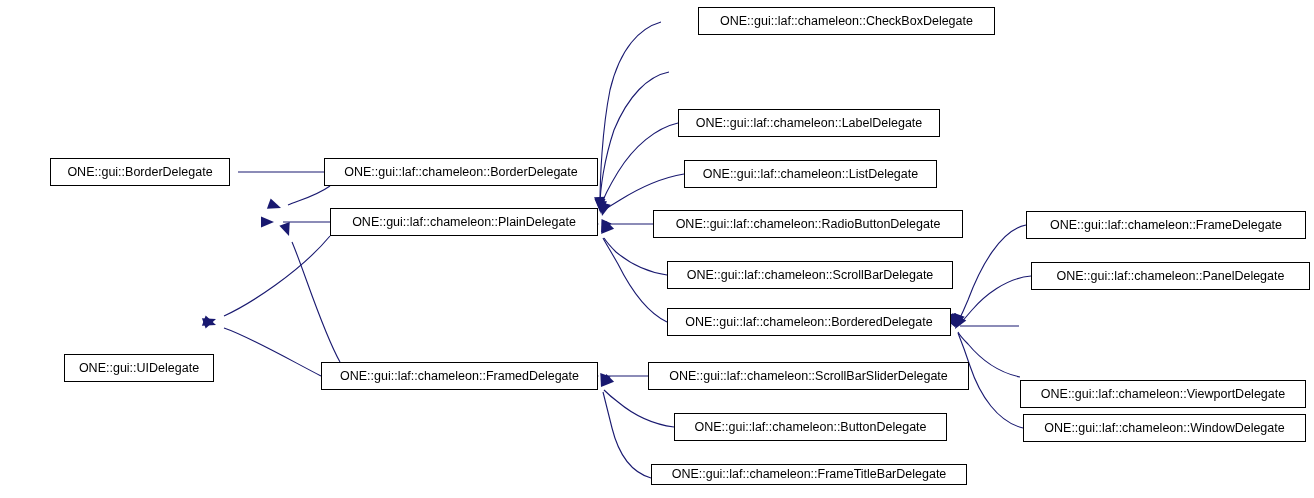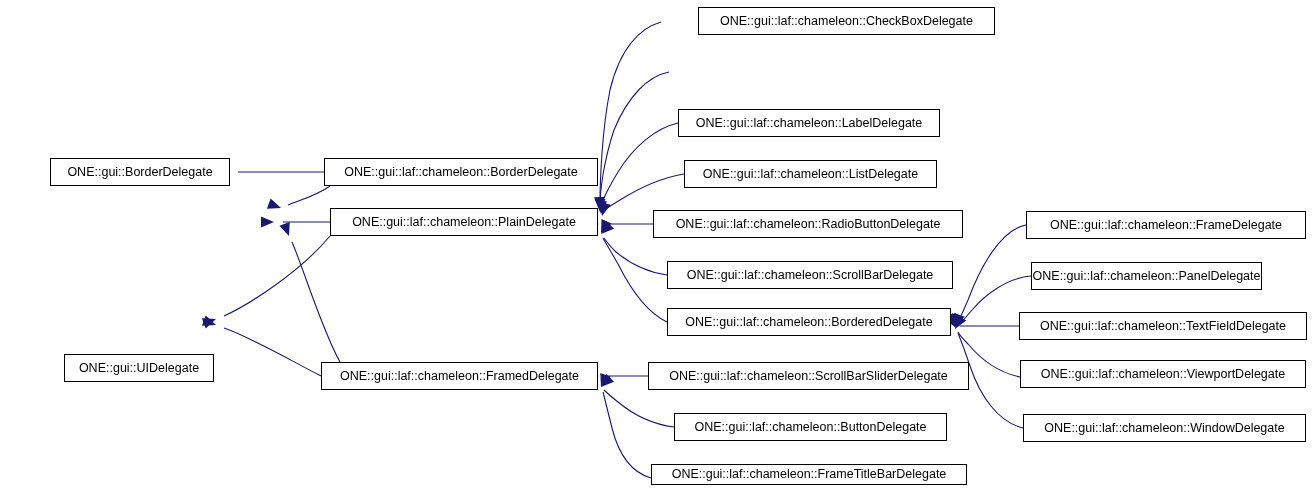--- a/index.html
+++ b/index.html
@@ -175,25 +175,22 @@
     </div>
     <div class="node" style="left: 674px; top: 413px; width: 273px; height: 28px;">
       <span class="node-label">ONE::gui::laf::chameleon::ButtonDelegate</span>
     </div>
     <div class="node" style="left: 651px; top: 464px; width: 316px; height: 21px; text-align: right;">
       <span class="node-label">ONE::gui::laf::chameleon::FrameTitleBarDelegate</span>
     </div>
     <div class="node" style="left: 1026px; top: 211px; width: 280px; height: 28px;">
       <span class="node-label">ONE::gui::laf::chameleon::FrameDelegate</span>
     </div>
-    <div class="node" style="left: 1031px; top: 262px; width: 231px; height: 28px;">
+    <div class="node" style="left: 1031px; top: 262px; width: 279px; height: 28px;">
       <span class="node-label">ONE::gui::laf::chameleon::PanelDelegate</span>
     </div>
-    <div class="node" style="left: 1019px; top: 312px; width: 288px; height: 28px;">
-      <span class="node-label">ONE::gui::laf::chameleon::TextFieldDelegate</span>
-    </div>
-    <div class="node" style="left: 1020px; top: 360px; width: 286px; height: 28px;">
+    <div class="node" style="left: 1020px; top: 380px; width: 286px; height: 28px;">
       <span class="node-label">ONE::gui::laf::chameleon::ViewportDelegate</span>
     </div>
     <div class="node" style="left: 1023px; top: 414px; width: 283px; height: 28px;">
       <span class="node-label">ONE::gui::laf::chameleon::WindowDelegate</span>
     </div>
   </div>
 
 </body></html>

